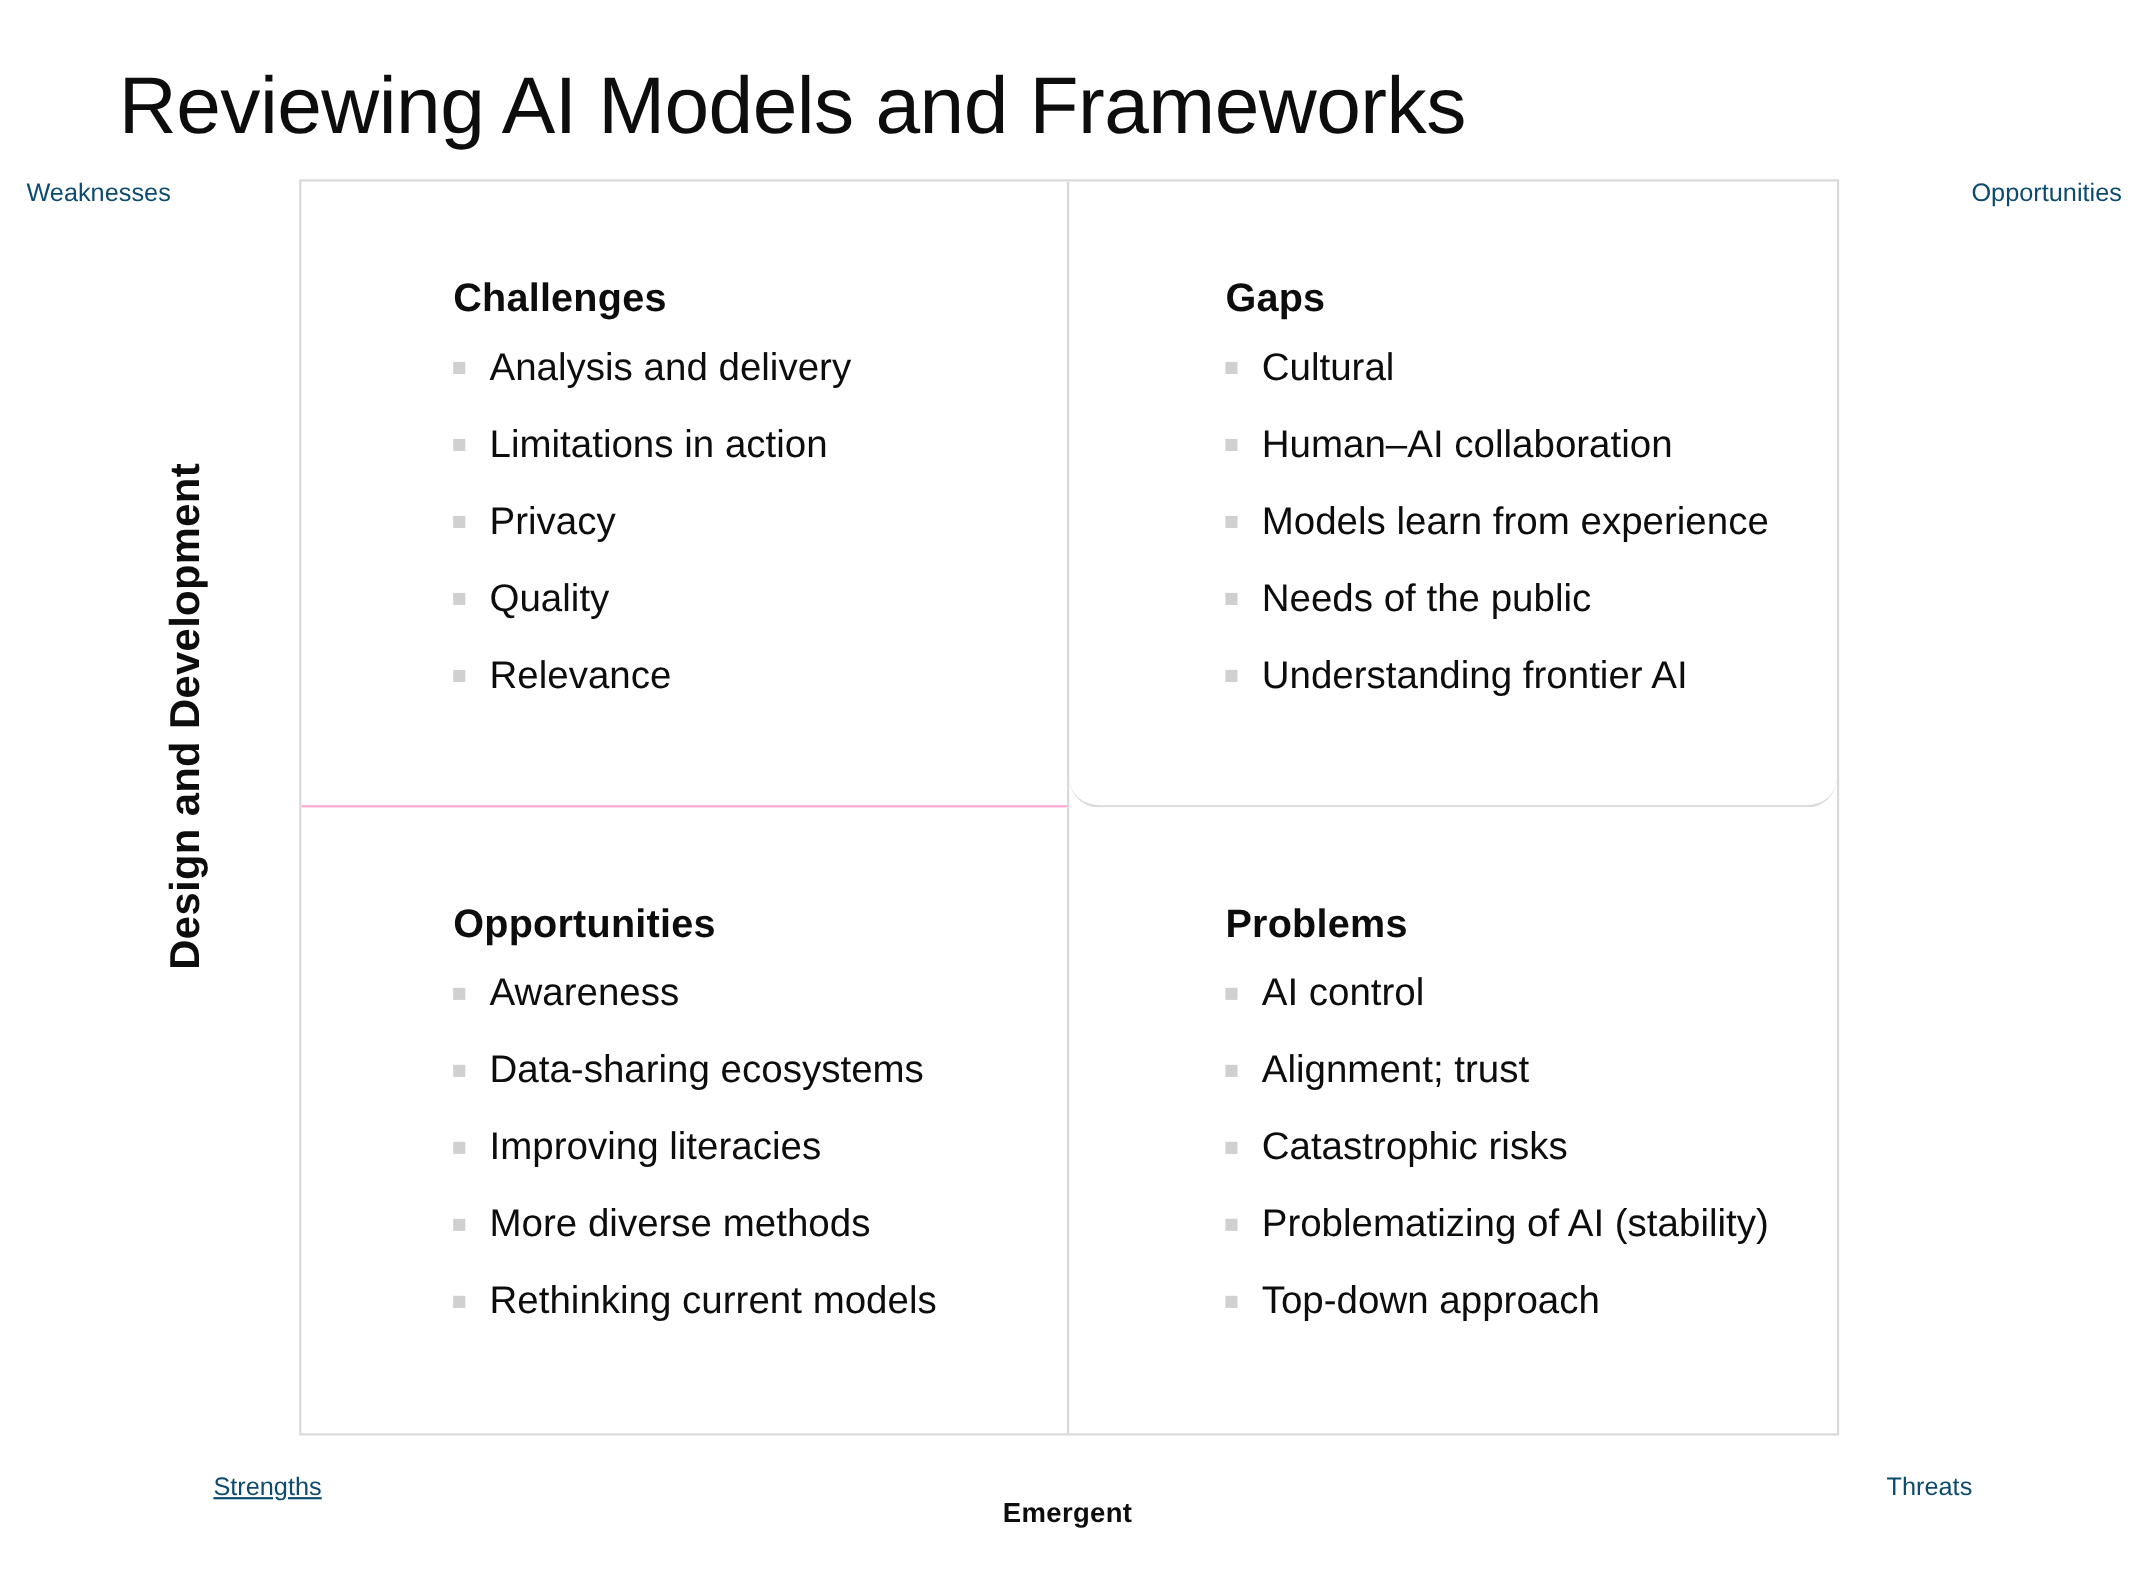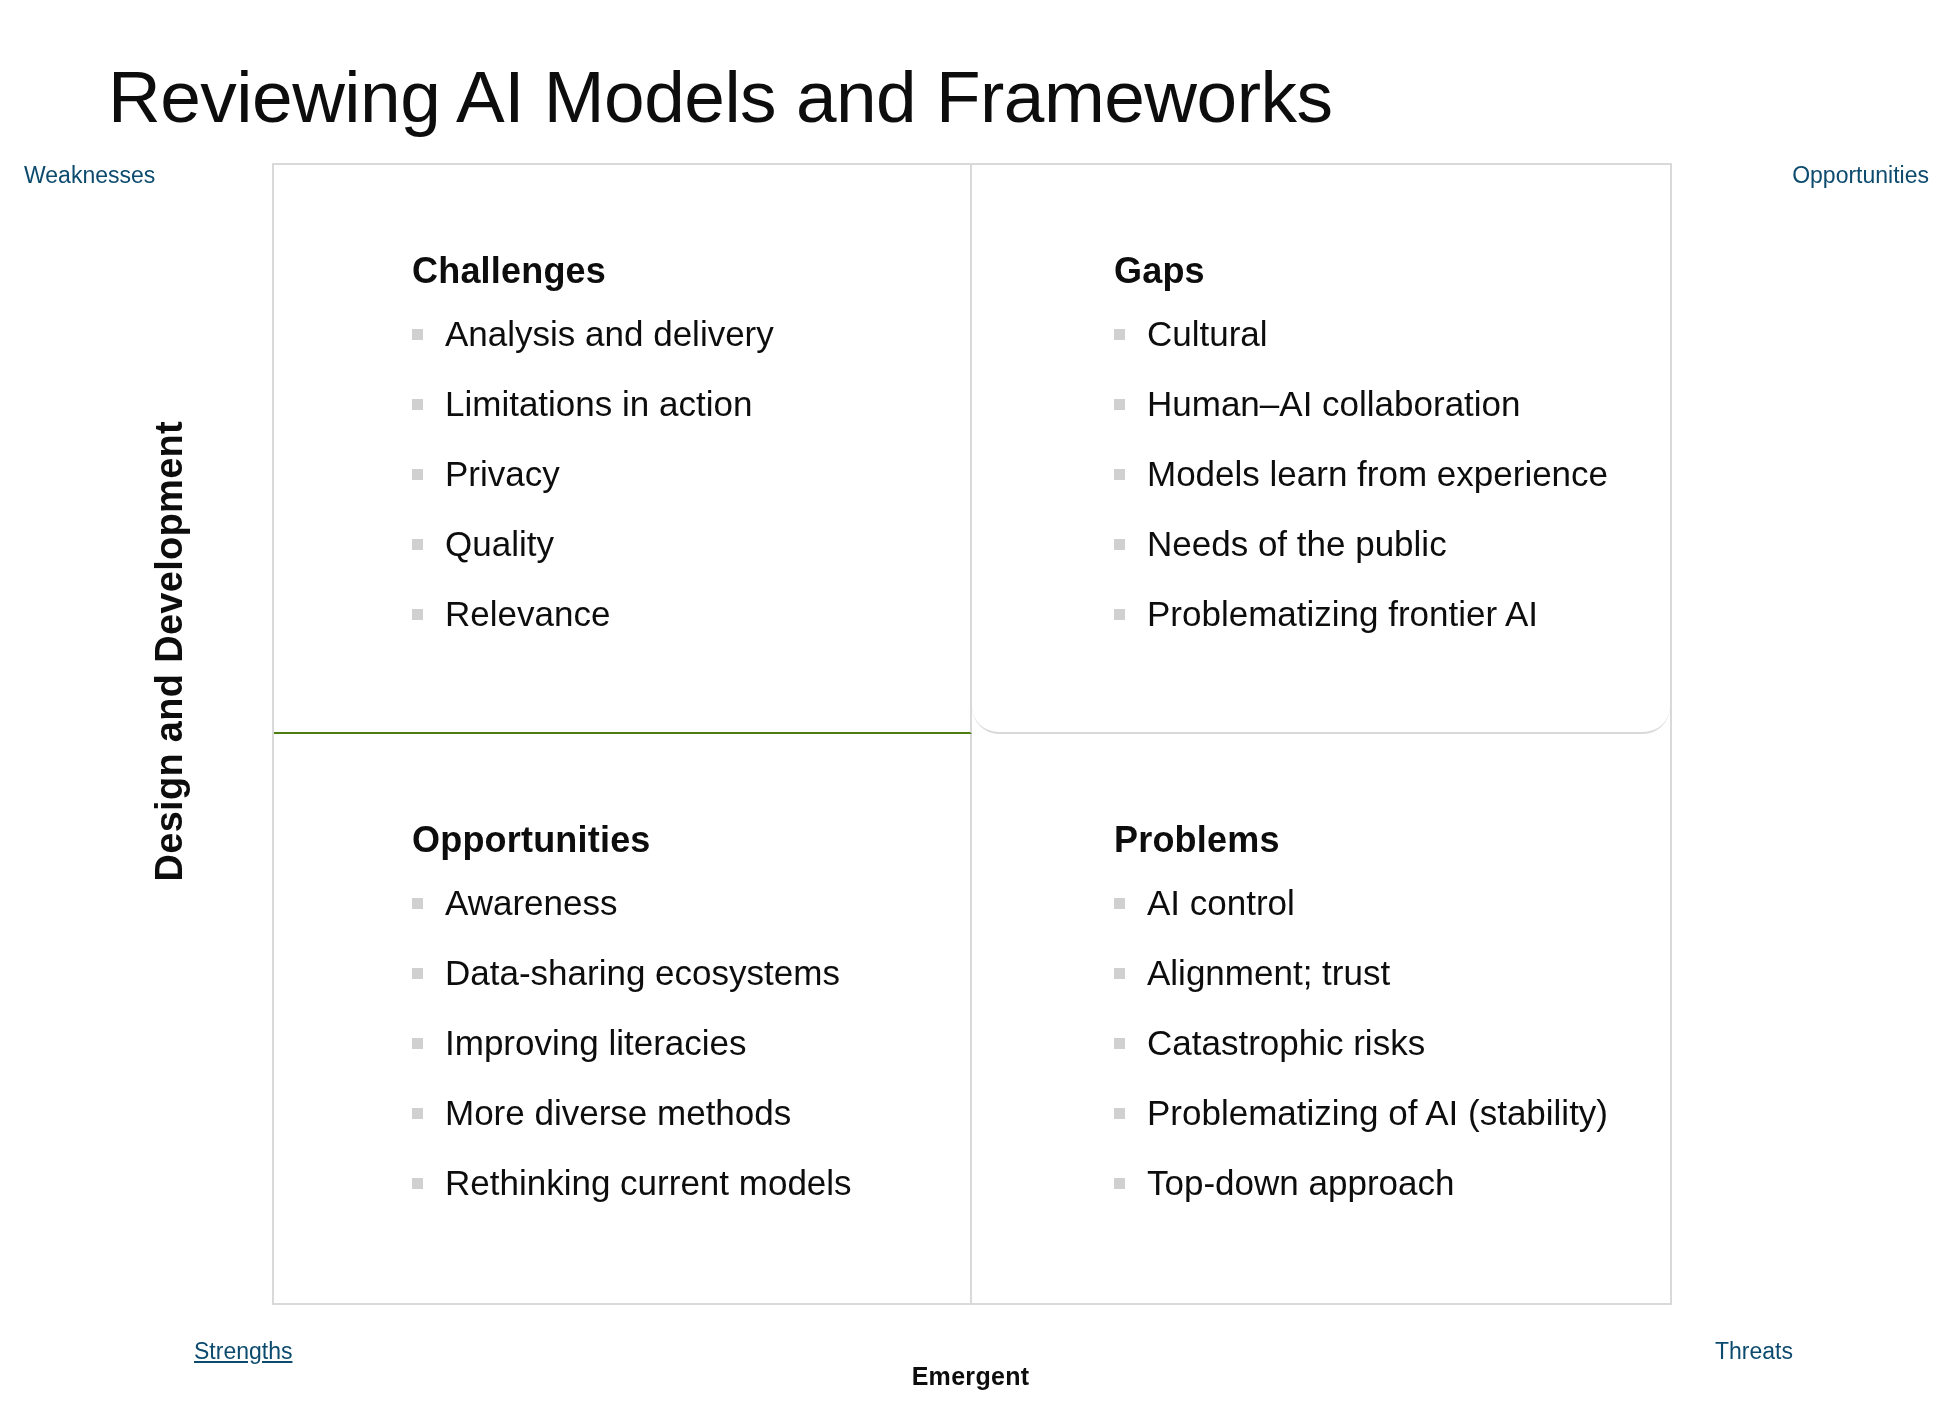--- a/index.html
+++ b/index.html
@@ -81,21 +81,21 @@
     box-sizing: border-box;
     display: grid;
     grid-template-columns: 1fr 1fr;
     grid-template-rows: 1fr 1fr;
   }
   .quadrant {
     position: relative;
     box-sizing: border-box;
     padding: 0;
   }
-  .q-tl { border-right: 2px solid #d9d9d9; border-bottom: 2px solid #4d7c0f; }
+  .q-tl { border-right: 2px solid #d9d9d9; border-bottom: 2px solid #f9a8d4; }
   .q-tr { border-bottom: 2px solid #d9d9d9; border-radius: 27px; }
   .q-bl { border-right: 2px solid #d9d9d9; }
 
   .q-inner {
     position: absolute;
     left: 138px;
     top: 85px;
     right: 10px;
   }
   .q-tr .q-inner, .q-br .q-inner { left: 142px; }
@@ -162,21 +162,21 @@
   </div>
 
   <div class="quadrant q-tr">
     <div class="q-inner">
       <div class="q-heading">Gaps</div>
       <ul class="q-list">
         <li><span class="bullet-square"></span><span>Cultural</span></li>
         <li><span class="bullet-square"></span><span>Human–AI collaboration</span></li>
         <li><span class="bullet-square"></span><span>Models learn from experience</span></li>
         <li><span class="bullet-square"></span><span>Needs of the public</span></li>
-        <li><span class="bullet-square"></span><span>Problematizing frontier AI</span></li>
+        <li><span class="bullet-square"></span><span>Understanding frontier AI</span></li>
       </ul>
     </div>
   </div>
 
   <div class="quadrant q-bl">
     <div class="q-inner">
       <div class="q-heading">Opportunities</div>
       <ul class="q-list">
         <li><span class="bullet-square"></span><span>Awareness</span></li>
         <li><span class="bullet-square"></span><span>Data-sharing ecosystems</span></li>

